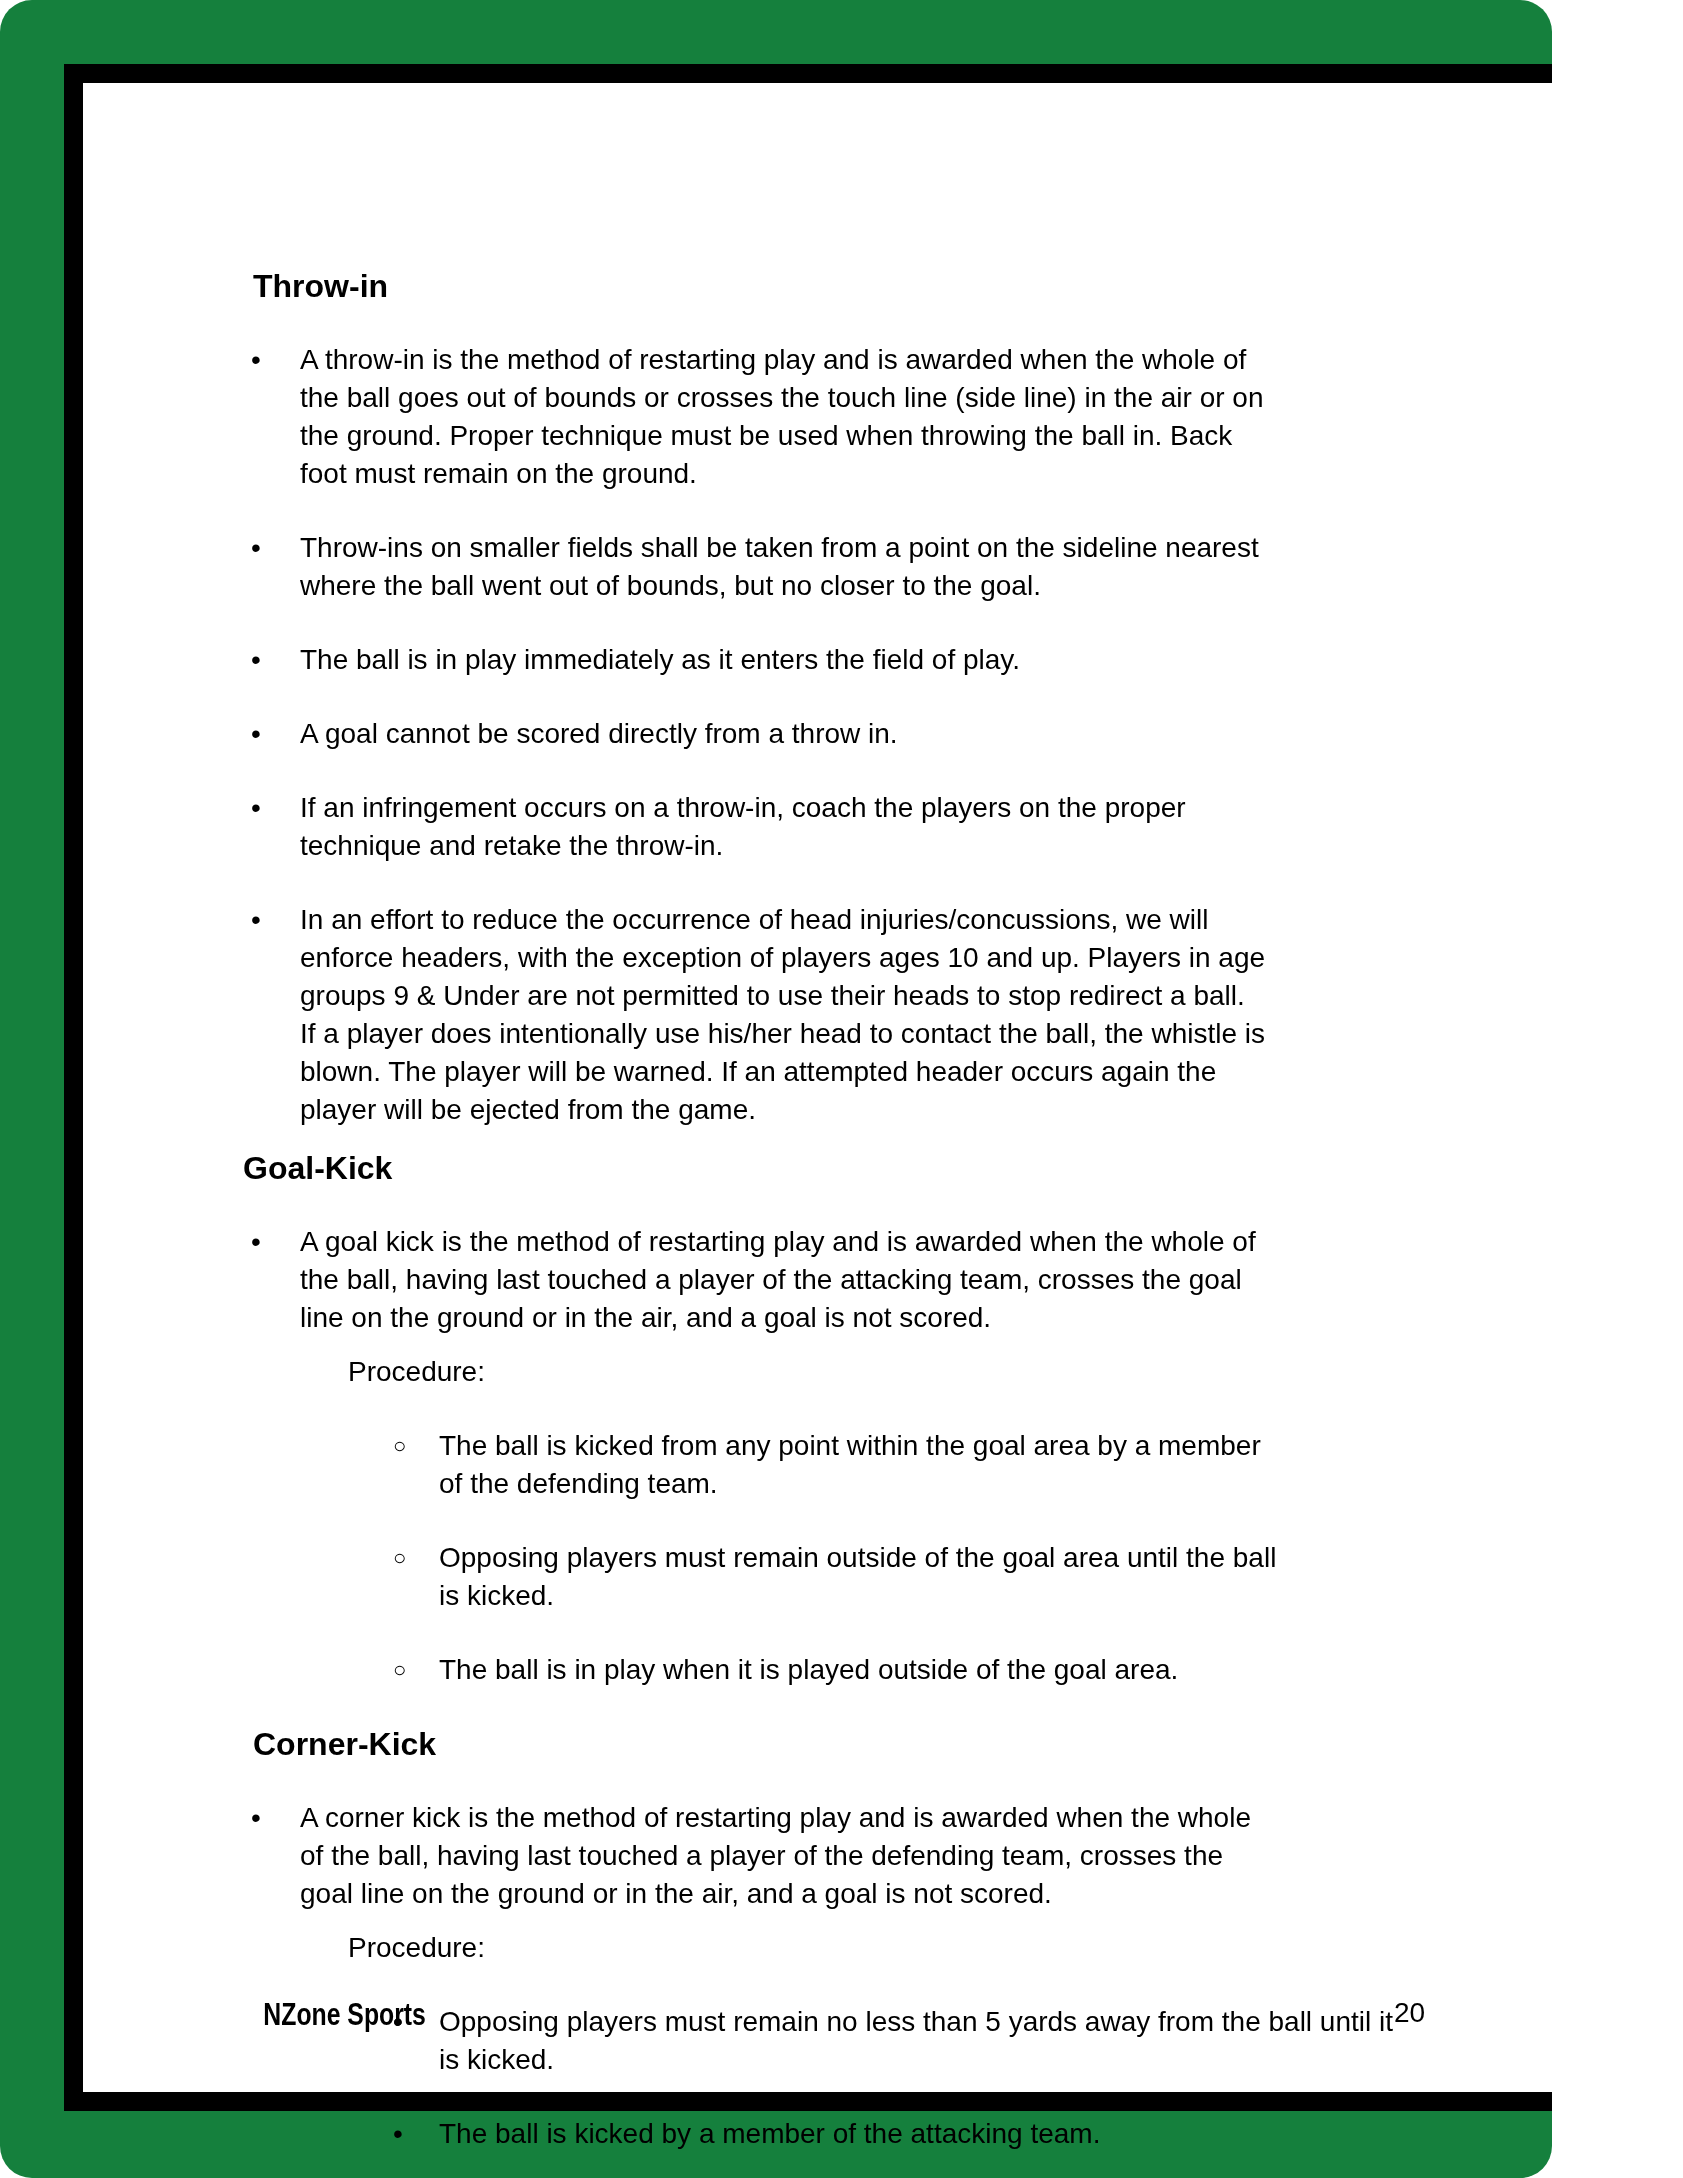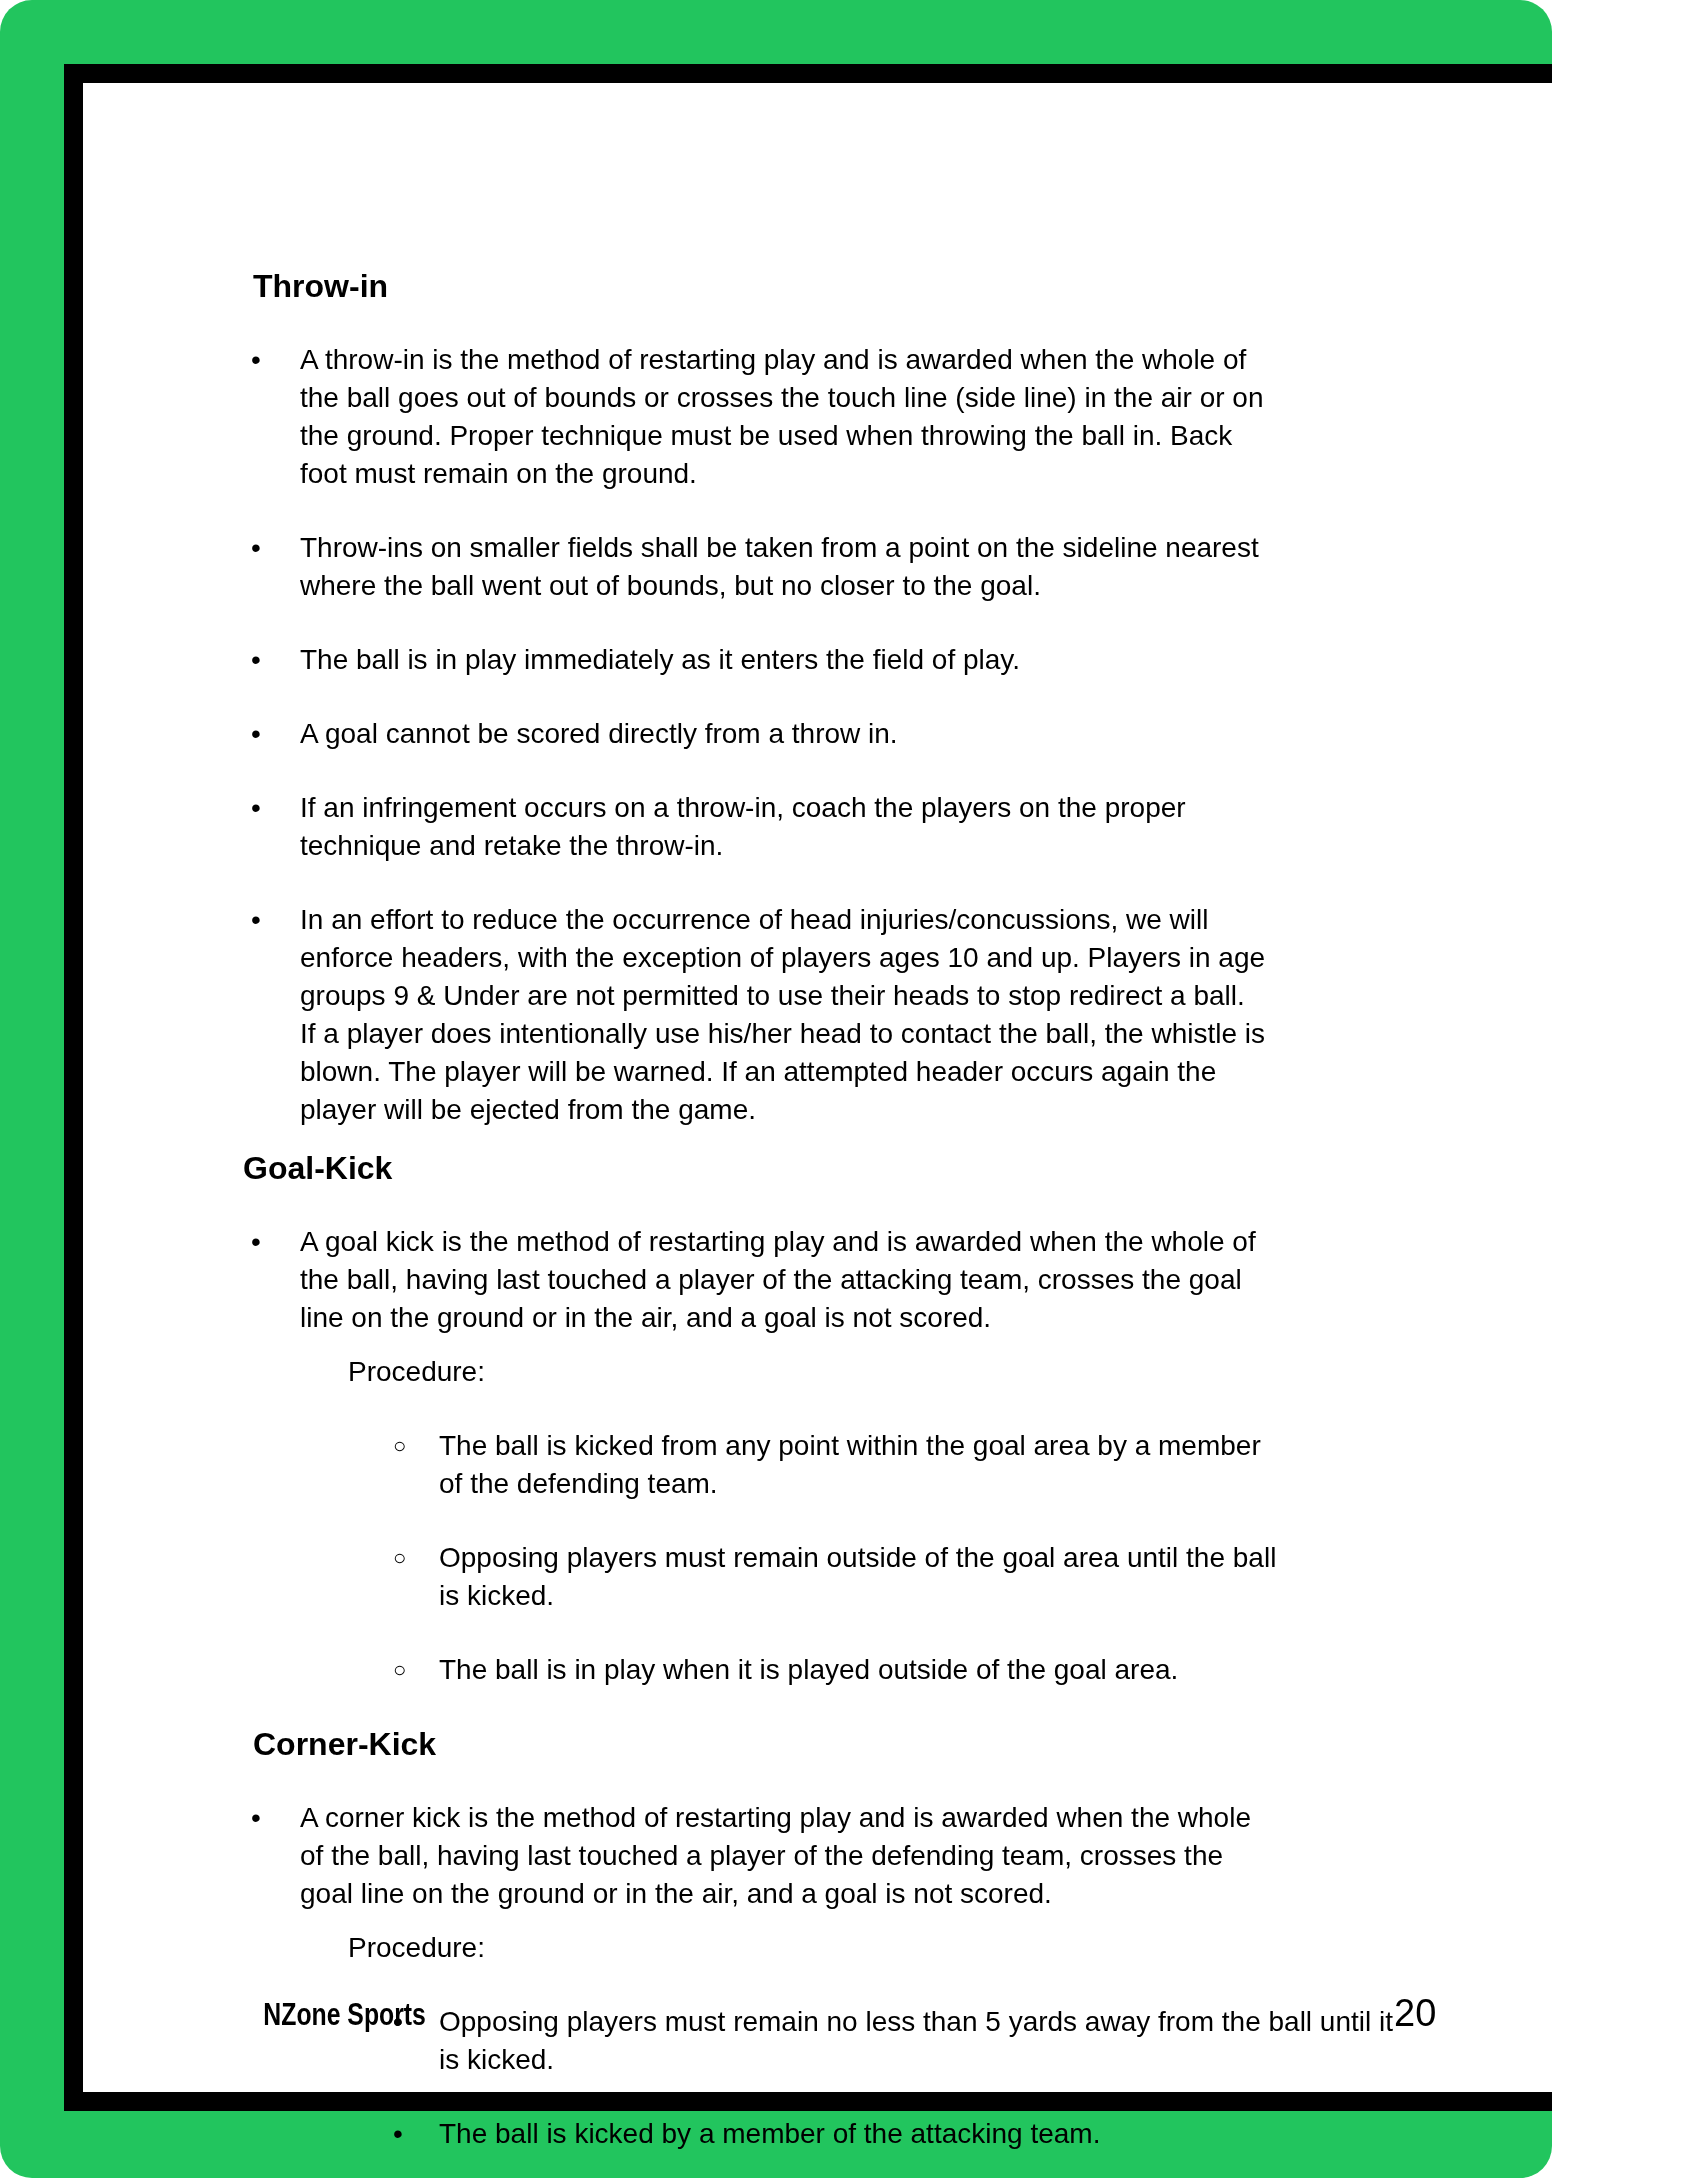--- a/index.html
+++ b/index.html
@@ -1,20 +1,20 @@
 <!DOCTYPE html>
 <html><head>
 <meta charset="utf-8">
 <title>Document</title>
 <style>
   html, body { margin:0; padding:0; background:#ffffff; }
   .page {
     position:relative;
     width:1552px; height:2178px;
-    background:#22c55e;
+    background:#15803d;
     color:#000000;
     font-family:"Liberation Sans", sans-serif;
     overflow:hidden;
     border-radius:32px;
   }
   .frame {
     position:absolute;
     left:64px; top:64px;
     width:1567px; height:2047px;
     border:19px solid #000000;
@@ -65,21 +65,21 @@
   }
   .footer-brand .condense {
     display:inline-block;
     transform:scaleX(0.8);
     transform-origin:center;
     letter-spacing:0px;
   }
   .page-number {
     position:absolute;
     left:1394px; top:1994px;
-    font-size:38px;
+    font-size:28px;
     line-height:38px;
     text-align:right;
   }
 </style>
 </head>
 <body>
 
 <div class="page">
   <div class="frame"></div>
 

